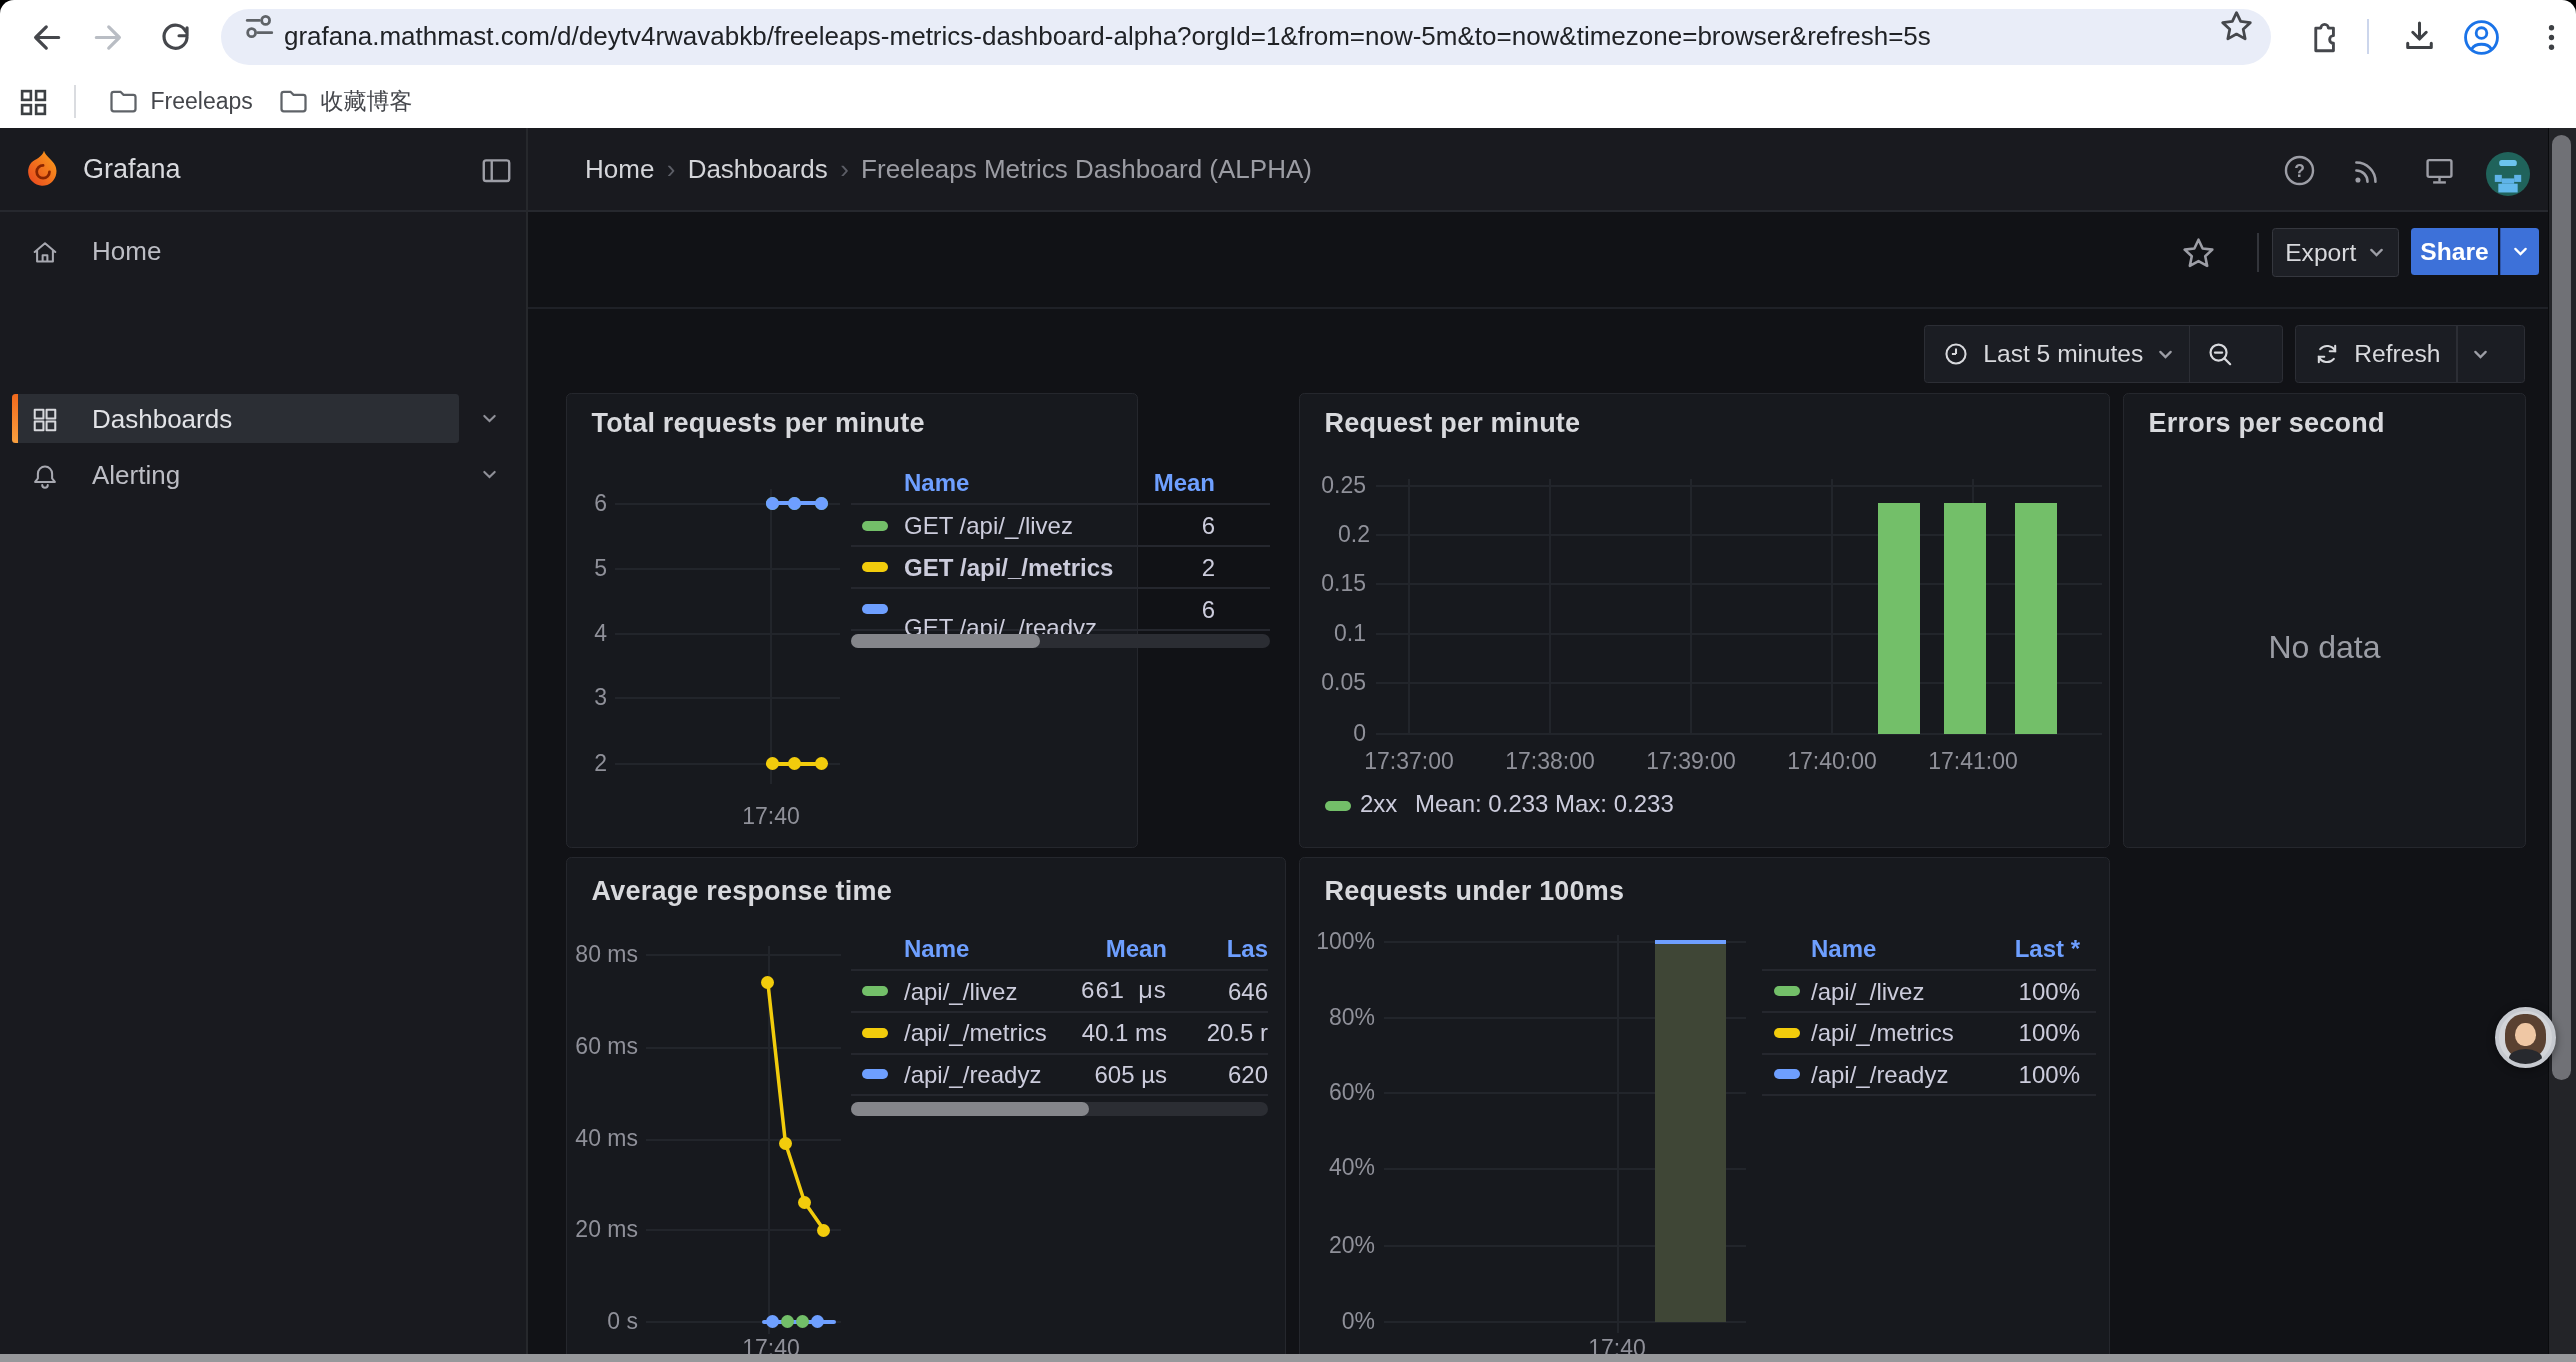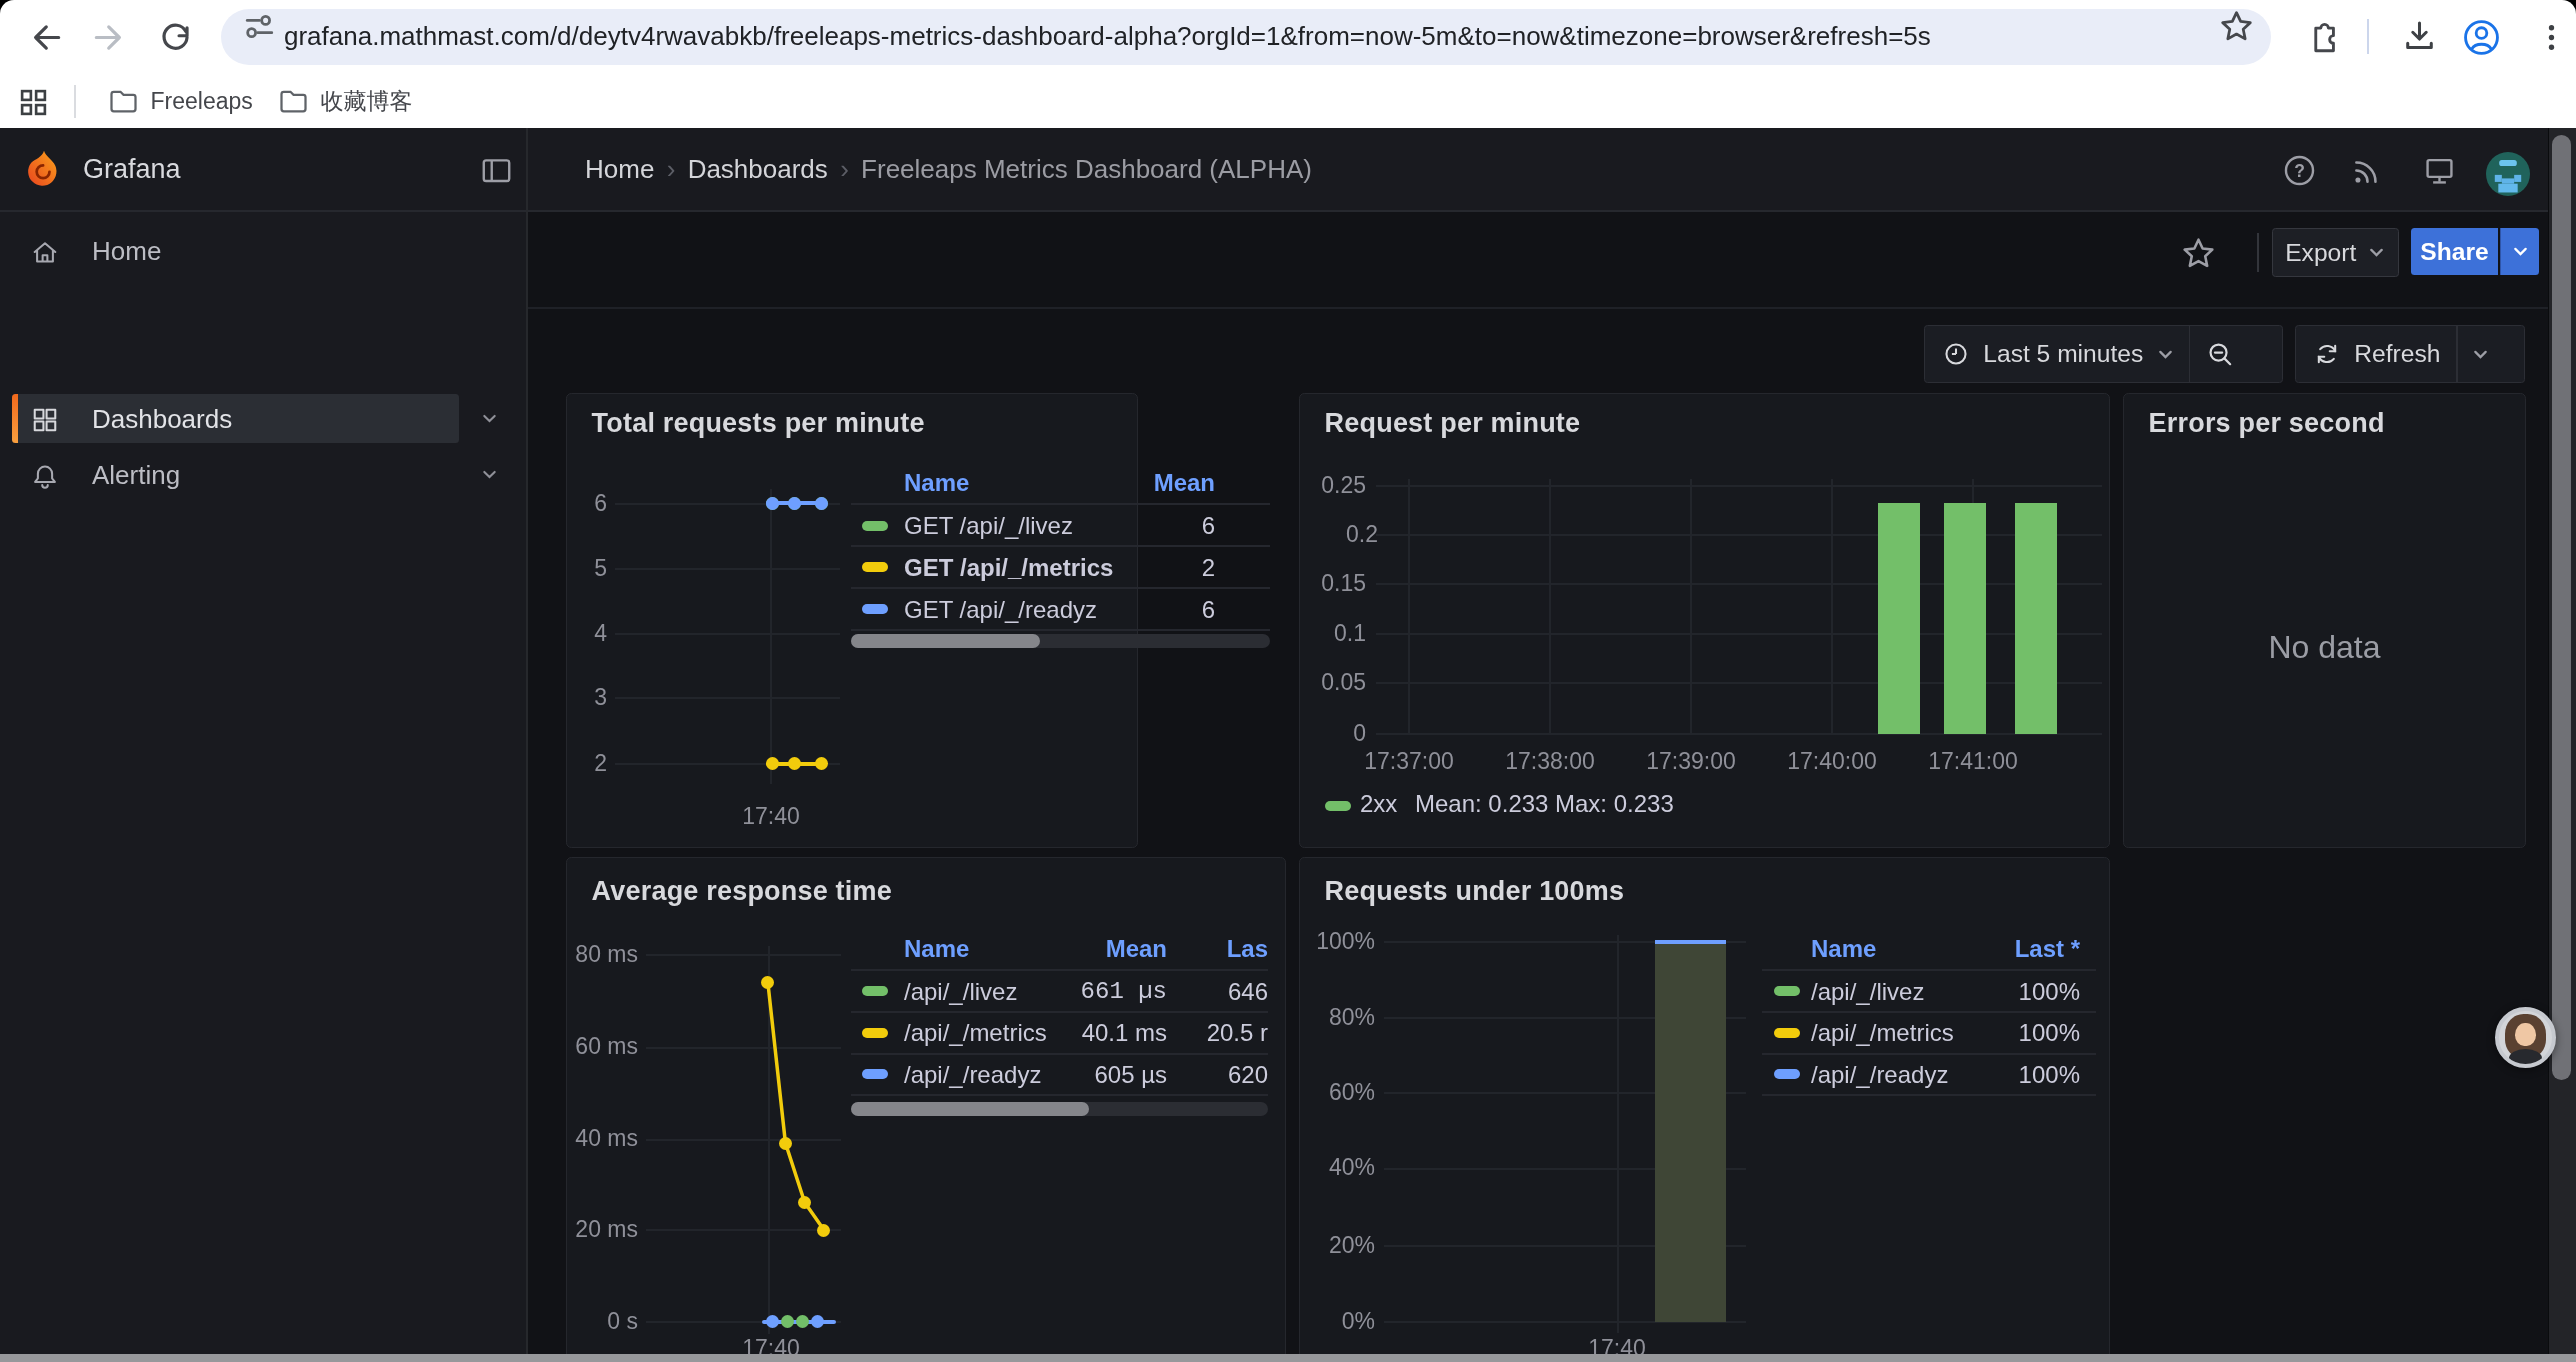--- a/index.html
+++ b/index.html
@@ -410,34 +410,34 @@
     <div style="left: 284px; top: 111px; width: 419px; height: 40px; position: absolute;"></div>
     <div class="pill" style="left: 295px; top: 127px; background: rgb(115, 191, 105); position: absolute;"></div>
     <div class="tbl-c" style="left: 337px; top: 118px; position: absolute;">GET /api/_/livez</div>
     <div class="tbl-c r" style="left: 438px; top: 118px; width: 210px; position: absolute;">6</div>
     <div style="left: 284px; top: 153px; width: 419px; height: 40px; position: absolute;"></div>
     <div class="pill" style="left: 295px; top: 168px; background: rgb(242, 204, 12); position: absolute;"></div>
     <div class="tbl-c" style="left: 337px; top: 160px; position: absolute; font-weight: bold;">GET /api/_/metrics</div>
     <div class="tbl-c r" style="left: 438px; top: 160px; width: 210px; position: absolute;">2</div>
     <div style="left: 284px; top: 195px; width: 419px; height: 40px; position: absolute;"></div>
     <div class="pill" style="left: 295px; top: 210px; background: rgb(110, 159, 255); position: absolute;"></div>
-    <div class="tbl-c" style="left: 337px; top: 202px; position: absolute;">GET /api/_/readyz</div>
+    <div class="tbl-c" style="left: 337px; top: 220px; position: absolute;">GET /api/_/readyz</div>
     <div class="tbl-c r" style="left: 438px; top: 202px; width: 210px; position: absolute;">6</div>
     <div class="hs-track" style="left: 284px; top: 240px; width: 419px; position: absolute;">
       <div class="hs-thumb" style="width: 189px;"></div>
     </div>
   </div>
 <div class="panel" id="p2" style="left:1299px;top:393px;width:811px;height:455px">
   <div class="panel-title" style="top:14px">Request per minute</div>
   <span class="pill c-green" style="left:24.6px;top:407px"></span>
   <span class="p2-lg" style="left:60px;top:396px">2xx</span>
   <span class="p2-lg" style="left:115px;top:396px">Mean: 0.233</span>
   <span class="p2-lg" style="left:255px;top:396px">Max: 0.233</span>
 <div class="tick ylab" style="left: 0px; top: 78px; width: 66px; position: absolute;">0.25</div>
-    <div class="tick ylab" style="left: 12px; top: 127px; width: 66px; position: absolute;">0.2</div>
+    <div class="tick ylab" style="left: 4px; top: 127px; width: 66px; position: absolute;">0.2</div>
     <div class="tick ylab" style="left: 0px; top: 176px; width: 66px; position: absolute;">0.15</div>
     <div class="tick ylab" style="left: 0px; top: 226px; width: 66px; position: absolute;">0.1</div>
     <div class="tick ylab" style="left: 0px; top: 275px; width: 66px; position: absolute;">0.05</div>
     <div class="tick ylab" style="left: 0px; top: 326px; width: 66px; position: absolute;">0</div>
     <div class="gl-h" style="left: 76px; top: 91px; width: 726px; position: absolute;"></div>
     <div class="gl-h" style="left: 76px; top: 140px; width: 726px; position: absolute;"></div>
     <div class="gl-h" style="left: 76px; top: 189px; width: 726px; position: absolute;"></div>
     <div class="gl-h" style="left: 76px; top: 239px; width: 726px; position: absolute;"></div>
     <div class="gl-h" style="left: 76px; top: 288px; width: 726px; position: absolute;"></div>
     <div class="gl-h" style="left: 76px; top: 339px; width: 726px; position: absolute;"></div>

